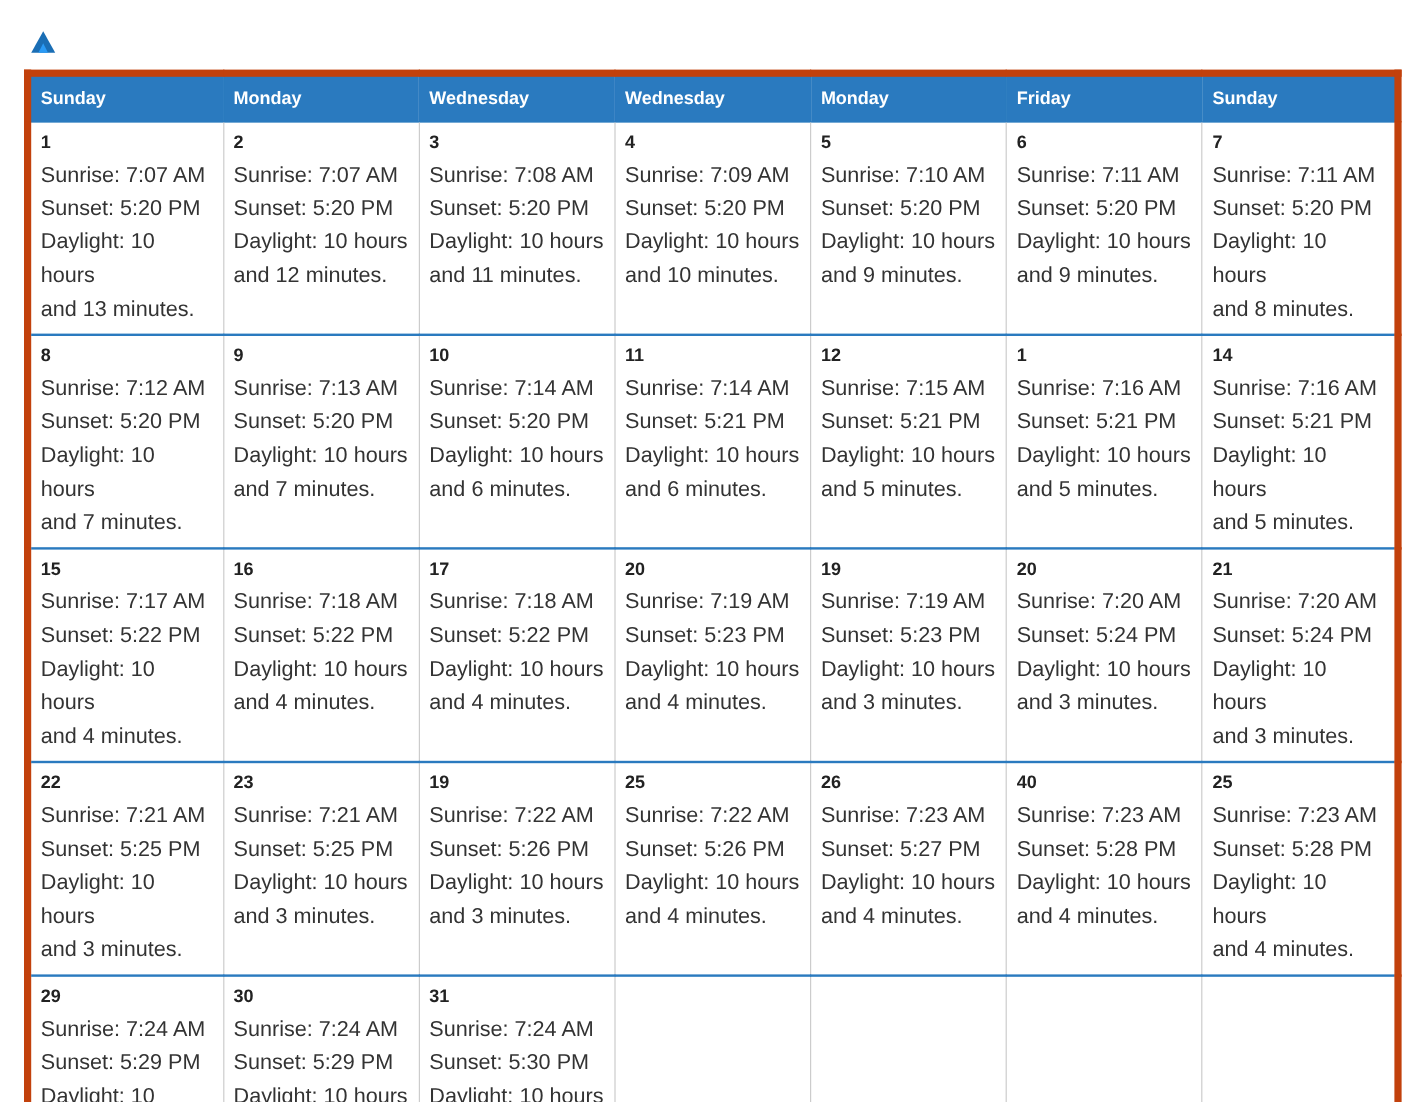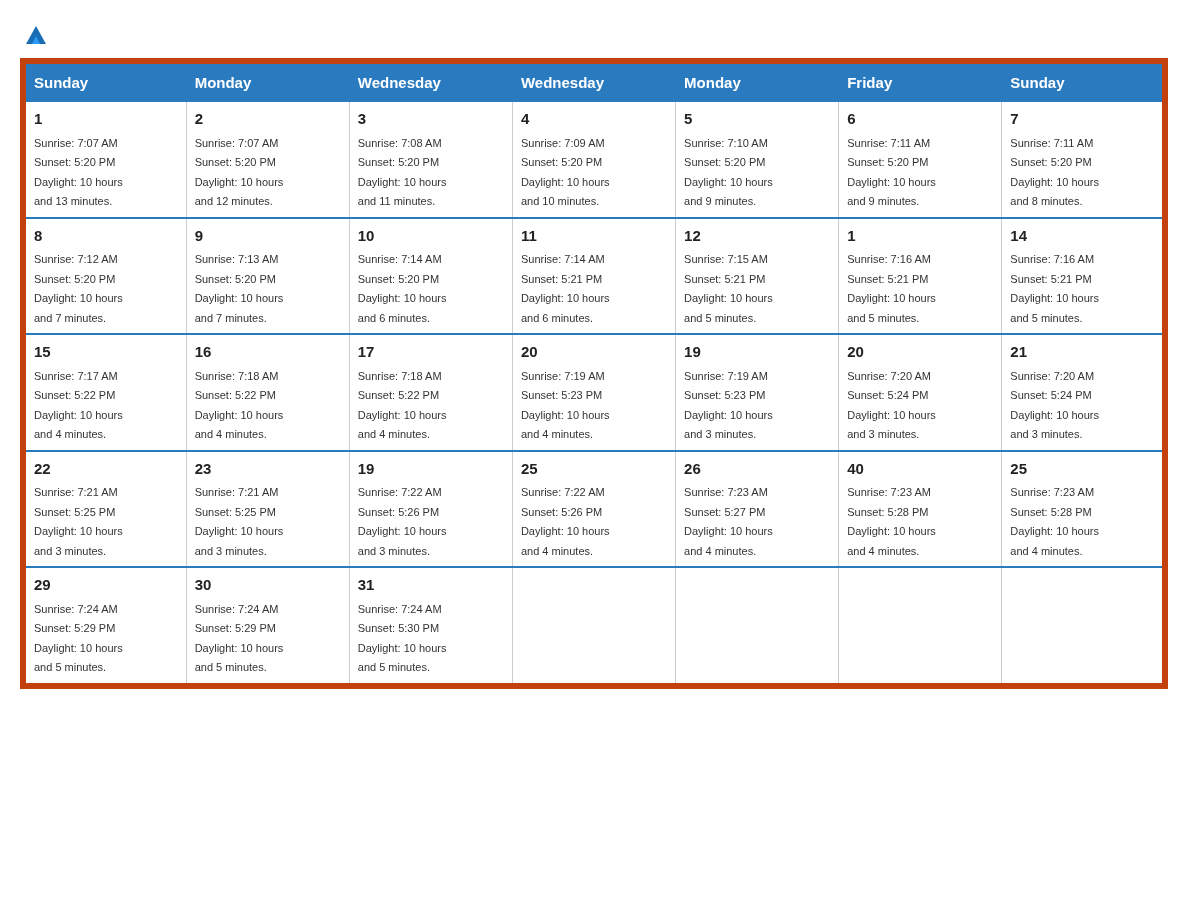--- a/index.html
+++ b/index.html
@@ -75,21 +75,21 @@
     .calendar td.empty {
       background: #fff;
     }
     .day-num {
       font-size: 15px;
       font-weight: bold;
       display: block;
       margin-bottom: 2px;
     }
     .day-info {
-      font-size: 11px;
+      font-size: 18px;
       color: #333;
       line-height: 1.55;
     }
     .row-separator {
       border-top: 2px solid #2a7abf;
     }
   </style>
 </head>
 <body>
 

